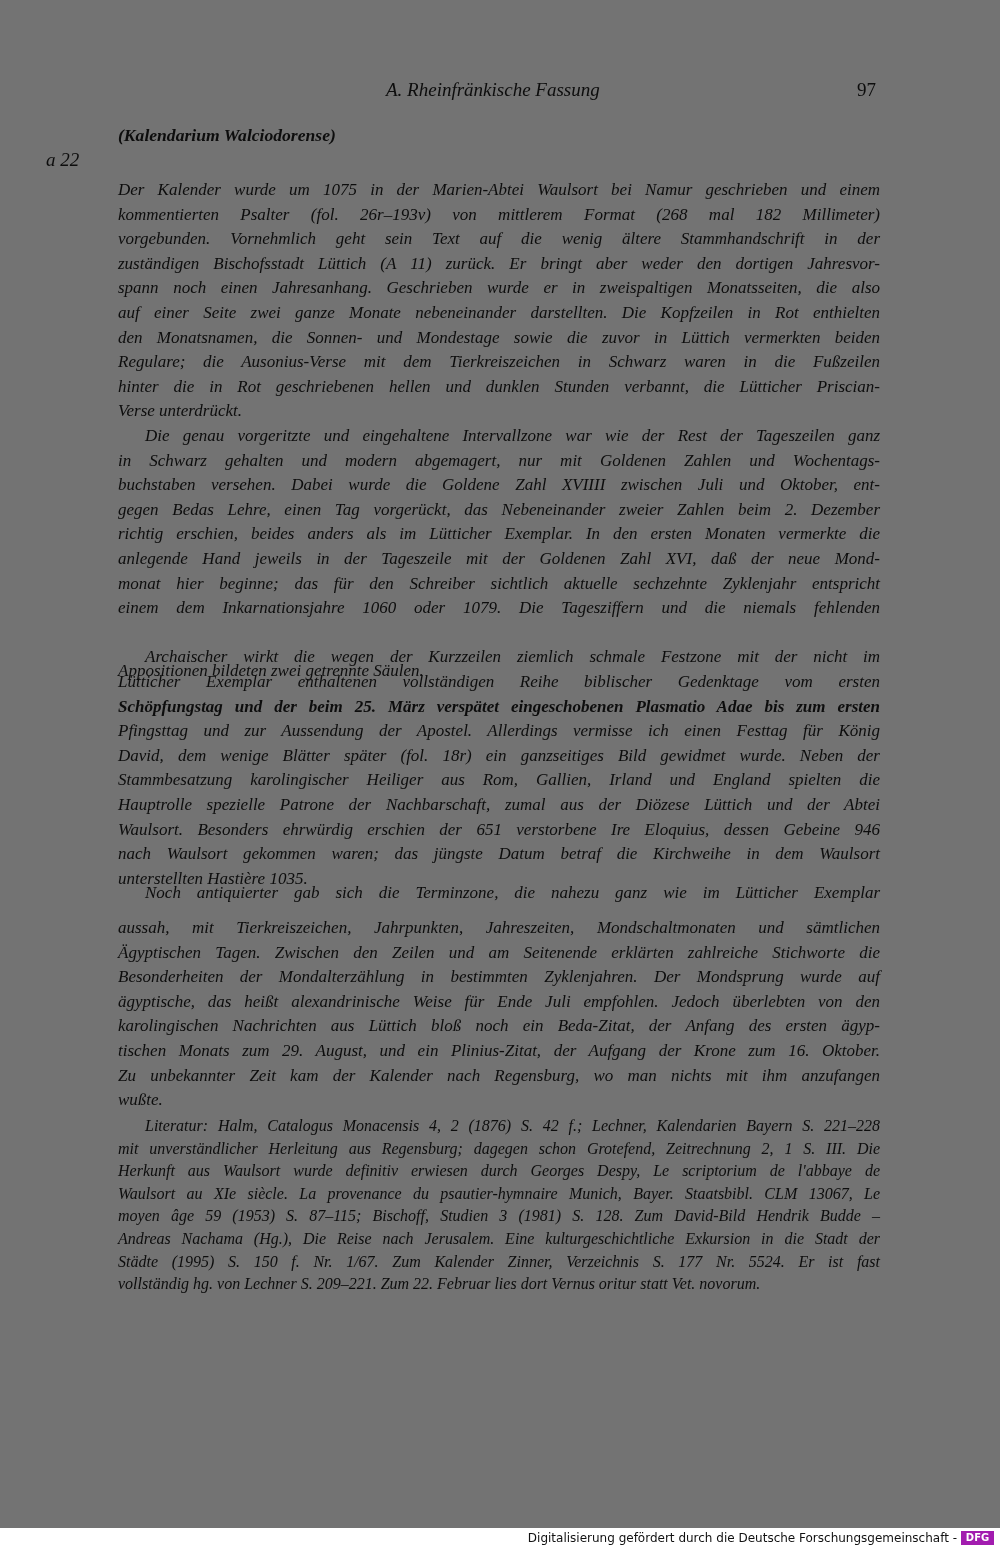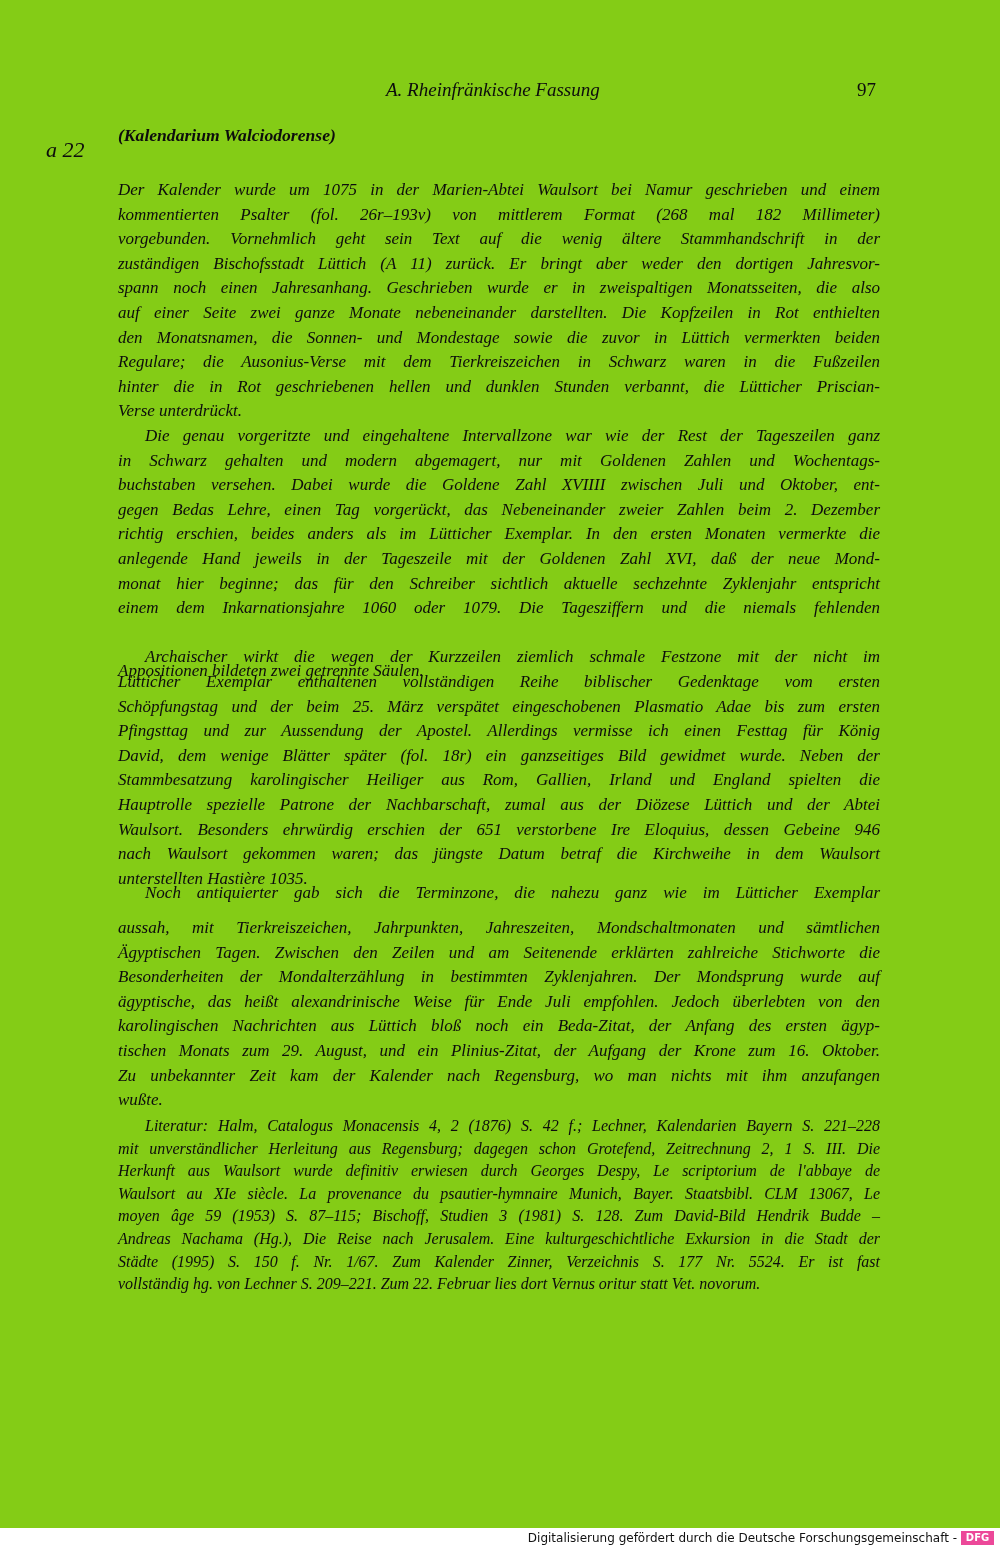--- a/index.html
+++ b/index.html
@@ -1,30 +1,30 @@
 <!DOCTYPE html>
 <html><head>
 <meta charset="utf-8">
 <style>
   html, body { margin: 0; padding: 0; }
   body { width: 1000px; height: 1548px; background: #ffffff; position: relative; overflow: hidden; }
-  .page { position: absolute; left: 0; top: 0; width: 1000px; height: 1528px; background: #84cc16; }
+  .page { position: absolute; left: 0; top: 0; width: 1000px; height: 1528px; background: #737373; }
   .serif { font-family: "Liberation Serif", "DejaVu Serif", serif; color: #0d0d0d; }
   .running-head { position: absolute; top: 79px; left: 0; width: 1000px; font-size: 19px; font-style: italic; }
   .running-head .title { position: absolute; left: 386px; }
   .running-head .pageno { position: absolute; left: 857px; font-style: normal; text-align: right; }
   .line { position: absolute; left: 118px; width: 762px; font-size: 17px; font-style: italic; white-space: nowrap; text-align: justify; text-align-last: justify; line-height: 24px; }
   .line.last { text-align-last: left; }
   .line.indent { left: 145px; width: 735px; }
   .heading { position: absolute; left: 118px; font-size: 17.6px; font-style: italic; font-weight: bold; }
-  .siglum { position: absolute; left: 46px; top: 137px; font-size: 22px; font-style: italic; }
+  .siglum { position: absolute; left: 46px; top: 149px; font-size: 19px; font-style: italic; }
   .lit { font-size: 16px; }
   .footer { position: absolute; top: 1528px; left: 0; width: 1000px; height: 20px; background: #fff; }
   .footer-text { position: absolute; right: 43px; top: 3px; font-family: "DejaVu Sans", sans-serif; font-size: 12px; color: #111; font-weight: normal; }
-  .dfg-logo { position: absolute; right: 6px; top: 3px; width: 33px; height: 14px; background: #ec4899; color: #fff; font-family: "DejaVu Sans", sans-serif; font-size: 10px; font-weight: bold; line-height: 14px; text-align: center; }
+  .dfg-logo { position: absolute; right: 6px; top: 3px; width: 33px; height: 14px; background: #a21caf; color: #fff; font-family: "DejaVu Sans", sans-serif; font-size: 10px; font-weight: bold; line-height: 14px; text-align: center; }
 </style>
 </head>
 <body>
 
 <div class="page">
   <div class="running-head serif">
     <span class="title">A. Rheinfränkische Fassung</span>
     <span class="pageno">97</span>
   </div>
 
@@ -46,21 +46,21 @@
       <div class="line serif" style="top: 448.6px;">in Schwarz gehalten und modern abgemagert, nur mit Goldenen Zahlen und Wochentags-</div>
       <div class="line serif" style="top: 473.2px;">buchstaben versehen. Dabei wurde die Goldene Zahl XVIIII zwischen Juli und Oktober, ent-</div>
       <div class="line serif" style="top: 497.8px;">gegen Bedas Lehre, einen Tag vorgerückt, das Nebeneinander zweier Zahlen beim 2. Dezember</div>
       <div class="line serif" style="top: 522.4px;">richtig erschien, beides anders als im Lütticher Exemplar. In den ersten Monaten vermerkte die</div>
       <div class="line serif" style="top: 547px;">anlegende Hand jeweils in der Tageszeile mit der Goldenen Zahl XVI, daß der neue Mond-</div>
       <div class="line serif" style="top: 571.6px;">monat hier beginne; das für den Schreiber sichtlich aktuelle sechzehnte Zyklenjahr entspricht</div>
       <div class="line serif" style="top: 596.2px;">einem dem Inkarnationsjahre 1060 oder 1079. Die Tagesziffern und die niemals fehlenden</div>
       <div class="line serif last" style="top: 647px; margin-top: 12px;">Appositionen bildeten zwei getrennte Säulen.</div>
       <div class="line serif indent" style="top: 645.4px;">Archaischer wirkt die wegen der Kurzzeilen ziemlich schmale Festzone mit der nicht im</div>
       <div class="line serif" style="top: 670px;">Lütticher Exemplar enthaltenen vollständigen Reihe biblischer Gedenktage vom ersten</div>
-      <div class="line serif" style="top: 694.6px;">Schöpfungstag und der beim 25. März verspätet eingeschobenen Plasmatio Adae bis zum ersten</div>
+      <div class="line serif" style="top: 694.6px; font-weight: bold;">Schöpfungstag und der beim 25. März verspätet eingeschobenen Plasmatio Adae bis zum ersten</div>
       <div class="line serif" style="top: 719.2px;">Pfingsttag und zur Aussendung der Apostel. Allerdings vermisse ich einen Festtag für König</div>
       <div class="line serif" style="top: 743.8px;">David, dem wenige Blätter später (fol. 18r) ein ganzseitiges Bild gewidmet wurde. Neben der</div>
       <div class="line serif" style="top: 768.4px;">Stammbesatzung karolingischer Heiliger aus Rom, Gallien, Irland und England spielten die</div>
       <div class="line serif" style="top: 793px;">Hauptrolle spezielle Patrone der Nachbarschaft, zumal aus der Diözese Lüttich und der Abtei</div>
       <div class="line serif" style="top: 817.6px;">Waulsort. Besonders ehrwürdig erschien der 651 verstorbene Ire Eloquius, dessen Gebeine 946</div>
       <div class="line serif" style="top: 842.2px;">nach Waulsort gekommen waren; das jüngste Datum betraf die Kirchweihe in dem Waulsort</div>
       <div class="line serif last" style="top: 866.8px;">unterstellten Hastière 1035.</div>
       <div class="line serif indent" style="top: 881px;">Noch antiquierter gab sich die Terminzone, die nahezu ganz wie im Lütticher Exemplar</div>
       <div class="line serif" style="top: 916px;">aussah, mit Tierkreiszeichen, Jahrpunkten, Jahreszeiten, Mondschaltmonaten und sämtlichen</div>
       <div class="line serif" style="top: 940.6px;">Ägyptischen Tagen. Zwischen den Zeilen und am Seitenende erklärten zahlreiche Stichworte die</div>

